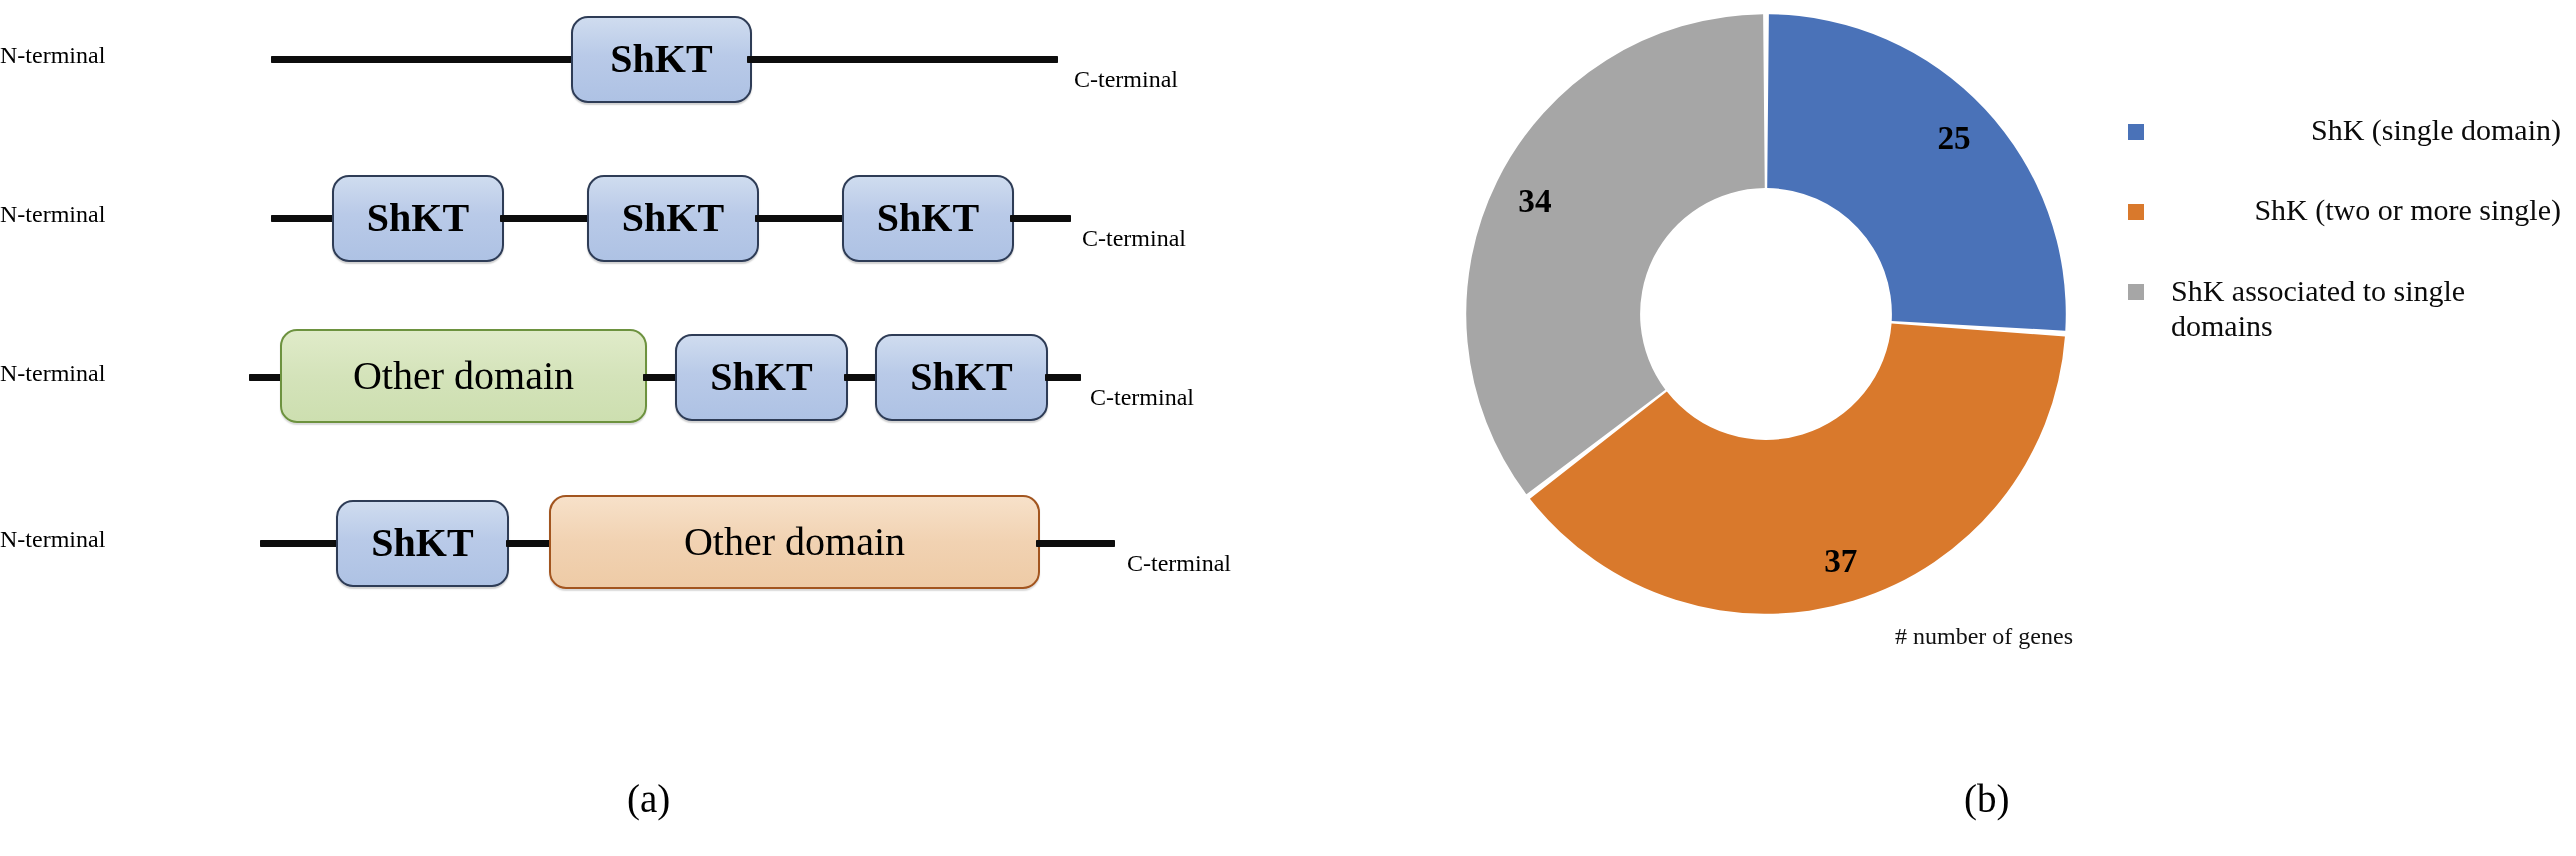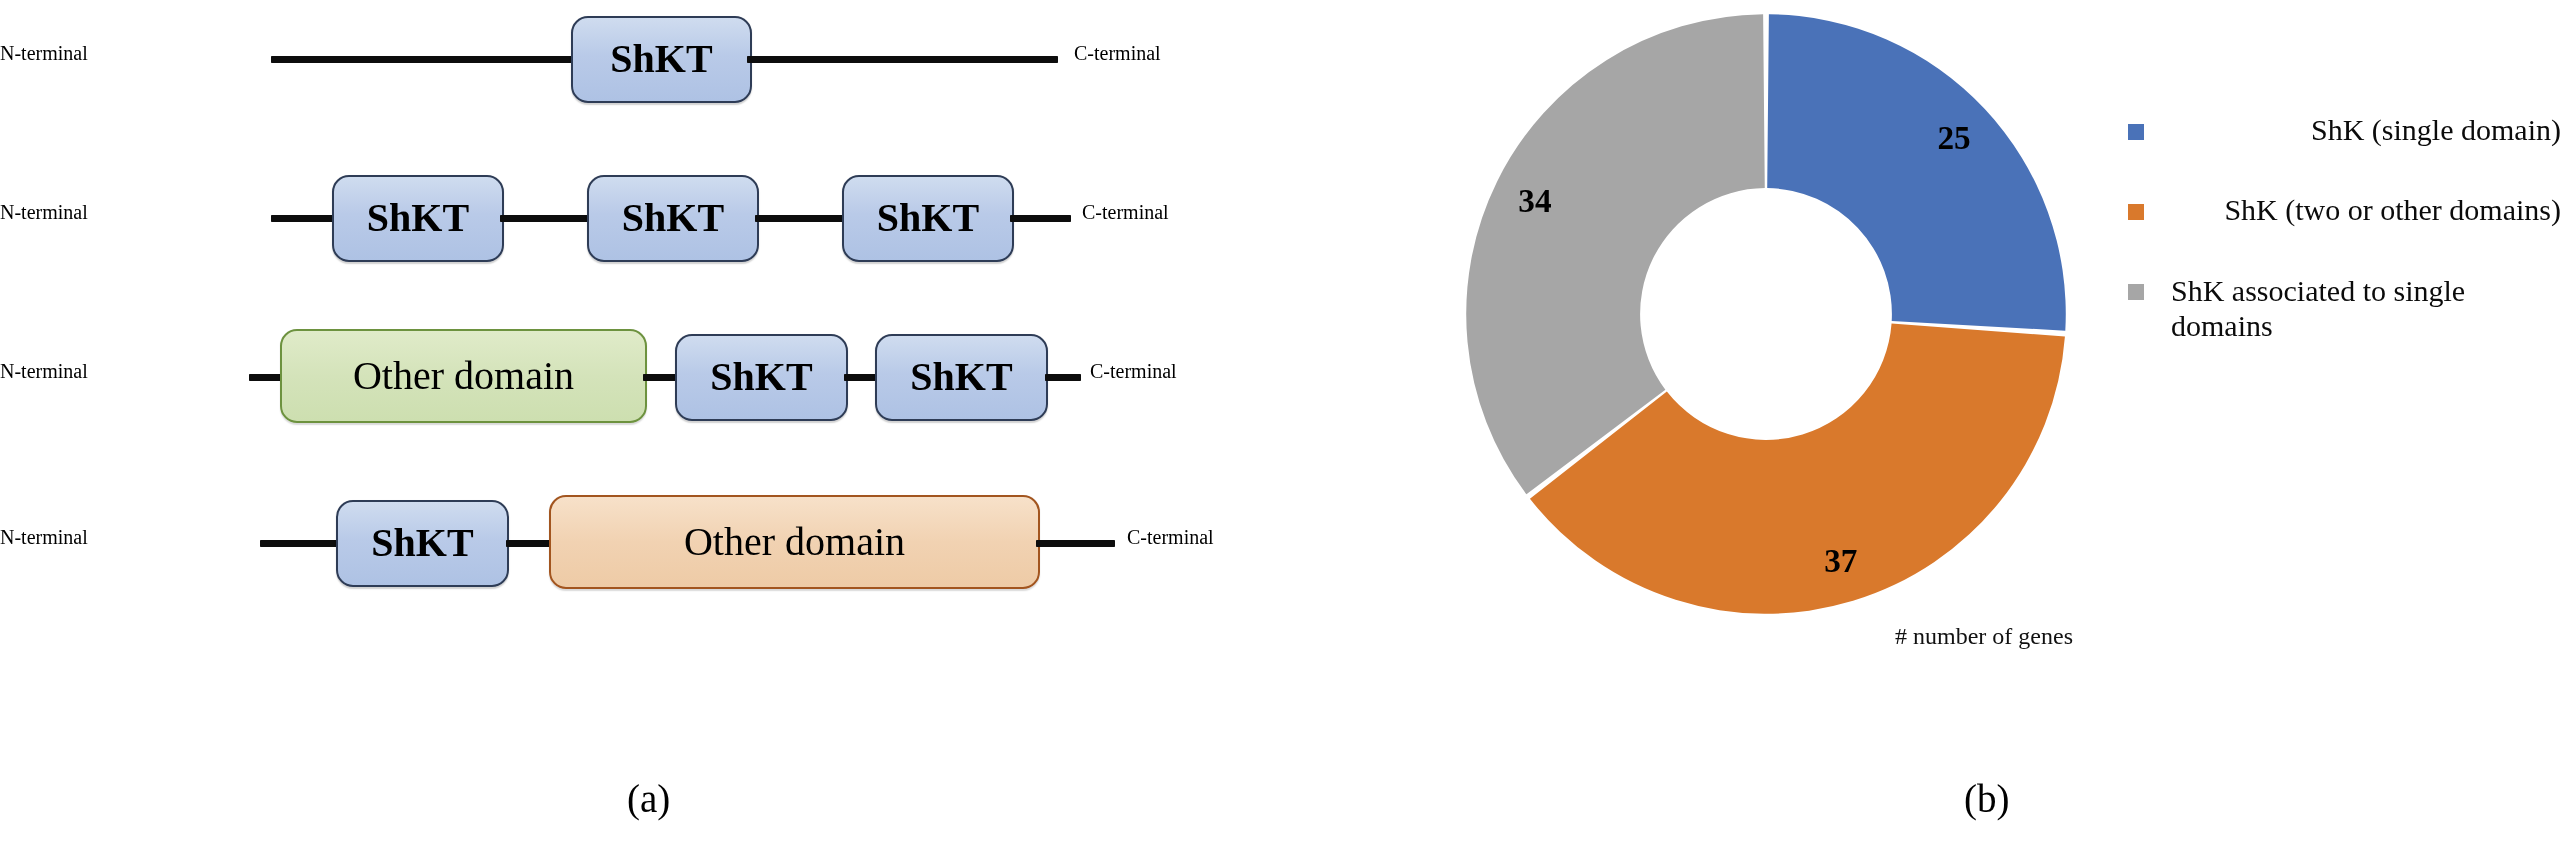--- a/index.html
+++ b/index.html
@@ -38,33 +38,34 @@
     height: 108px;
     display: flex;
     align-items: center;
   }
   .arch-row.r0 { top: 7.2px; }
   .arch-row.r1 { top: 166px; }
   .arch-row.r2 { top: 325px; }
   .arch-row.r3 { top: 491px; }
 
   .terminal-label {
-    font-size: 20px;
+    font-size: 24px;
     color: #000000;
     white-space: nowrap;
     line-height: 1;
     font-family: "Liberation Serif", "DejaVu Serif", serif;
   }
   .terminal-label.n-term {
     position: absolute;
     text-align: left;
   }
   .terminal-label.c-term {
     position: absolute;
     text-align: left;
+    margin-top: 24px;
   }
 
   
   .backbone {
     position: absolute;
     height: 6.5px;
     background: #0d0d0d;
     border-radius: 0.7px;
   }
 
@@ -247,21 +248,21 @@
 
     <div id="legend">
 
       <div class="legend-item">
         <span class="legend-swatch" style="background:#4a72b8;"></span>
         <span class="legend-label">ShK (single domain)</span>
       </div>
 
       <div class="legend-item">
         <span class="legend-swatch" style="background:#d9792c;"></span>
-        <span class="legend-label">ShK (two or other domains)</span>
+        <span class="legend-label">ShK (two or more single)</span>
       </div>
 
       <div class="legend-item">
         <span class="legend-swatch" style="background:#a6a6a6;"></span>
         <span class="legend-label">ShK associated to single domains</span>
       </div>
 
     </div>
   </div>
 

